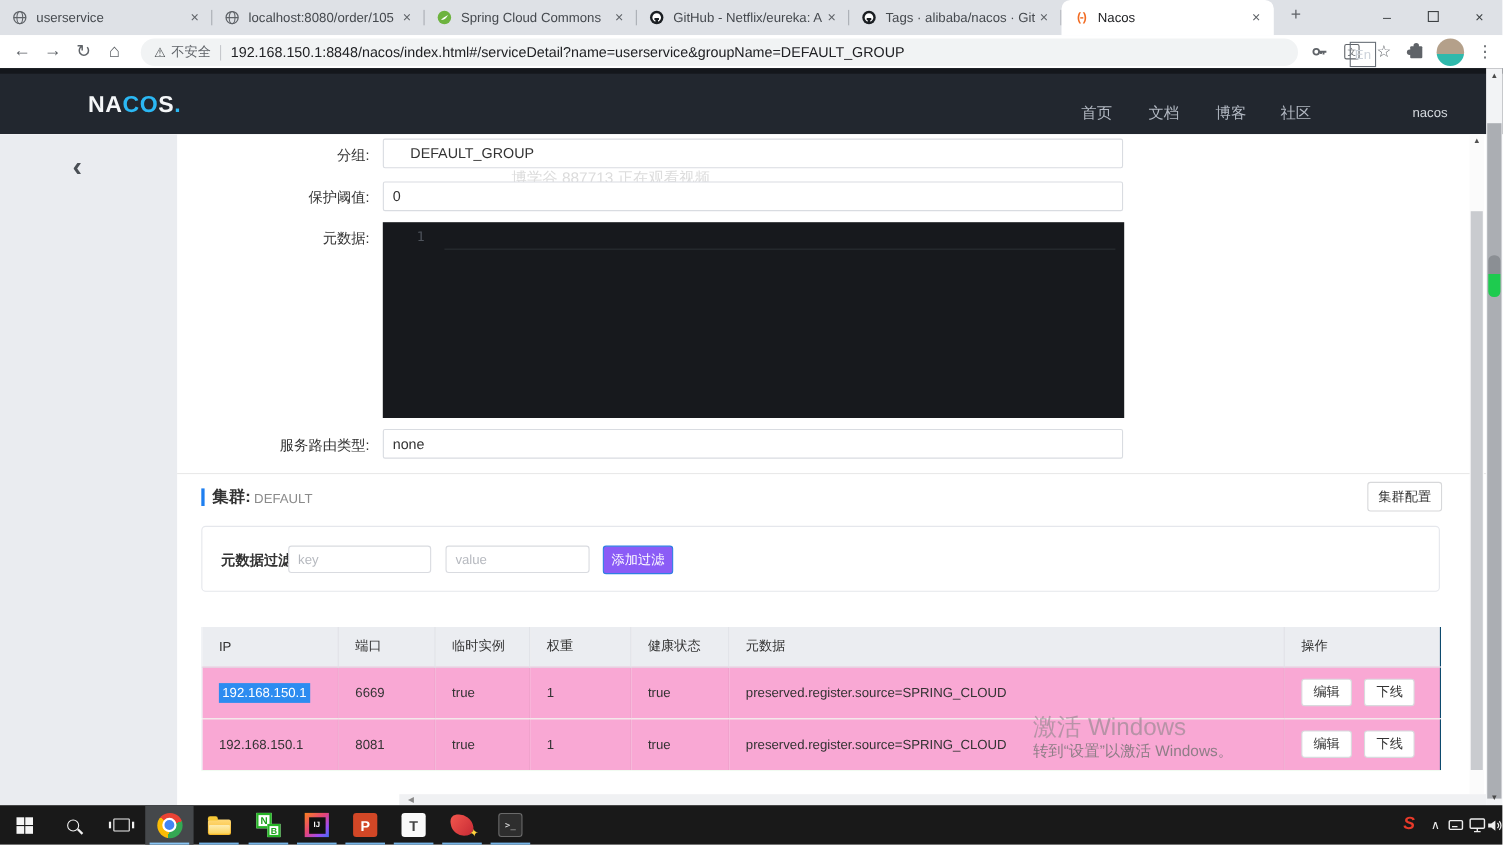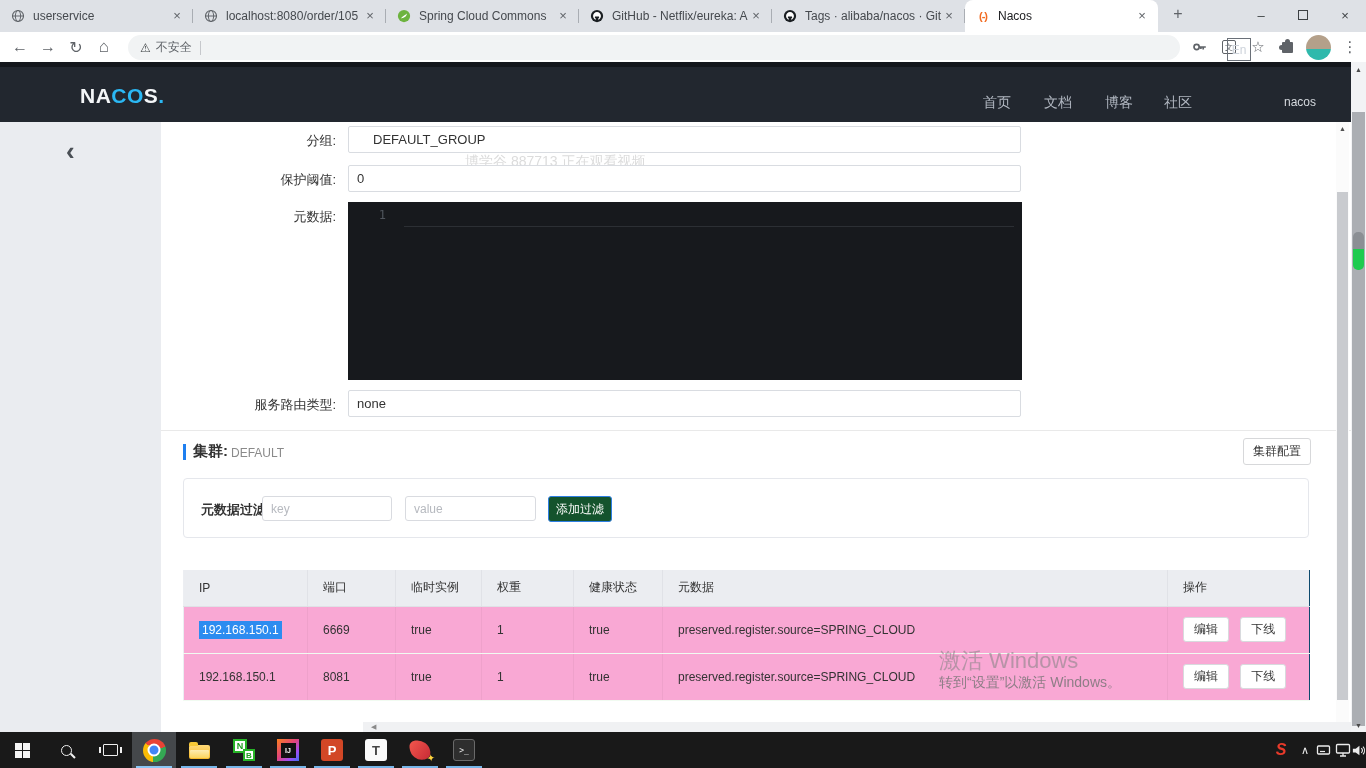--- a/index.html
+++ b/index.html
@@ -69,21 +69,21 @@
   .cluster-title { position:absolute; left:32px; top:320px; font-size:15px; font-weight:bold; color:#333; }
   .cluster-name { position:absolute; left:70px; top:324px; font-size:12px; color:#8a8a8a; }
   .cluster-config { position:absolute; left:1082px; top:316px; width:68px; height:27px; background:#fff; border:1px solid #d7d8da; border-radius:3px; font-size:12px; color:#333; font-family:inherit; }
 
   .filter-card { position:absolute; left:22px; top:356px; width:1126px; height:60px; border:1px solid #e5e7ec; border-radius:4px; background:#fff; }
   .filter-label { position:absolute; left:17px; top:22px; font-size:13px; font-weight:bold; color:#333; }
   .filter-input { position:absolute; top:17px; height:25px; border:1px solid #d9dbe0; border-radius:3px; padding:0 8px; font-size:12px; color:#333; font-family:inherit; }
   .filter-input::placeholder { color:#b6b9bf; }
   .fi-key { left:78px; width:130px; }
   .fi-value { left:221px; width:131px; }
-  .filter-add { position:absolute; left:364px; top:17px; width:64px; height:26px; background:#14532d; border:1px solid #2f7fe3; border-radius:3px; color:#fff; font-size:12px; font-family:inherit; }
+  .filter-add { position:absolute; left:364px; top:17px; width:64px; height:26px; background:#8b5cf6; border:1px solid #2f7fe3; border-radius:3px; color:#fff; font-size:12px; font-family:inherit; }
 
   .inst-table { position:absolute; left:22px; top:448px; width:1126px; border-collapse:collapse; table-layout:fixed; border-left:1px solid #eceef2; border-right:1px solid #0c4a6e; }
   .inst-table th { height:36px; background:#ebedf1; font-size:12px; font-weight:normal; color:#333; text-align:left; padding-left:15px; border-right:1px solid #e0e2e7; border-bottom:1px solid #dfe1e5; }
   .inst-table th:last-child { border-right:none; }
   .inst-table td { height:47px; background:#f9a8d4; font-size:12px; color:#333; padding-left:15px; border-right:1px solid rgba(0,0,0,0.04); border-bottom:1px solid #f1fbf1; }
   .inst-table td:last-child { border-right:none; }
   .td-meta { color:#666; }
   .sel-ip { background:#2d8cf0; color:#fff; padding:2px 3px; }
   .row-btn { width:46px; height:25px; background:#fff; border:1px solid #d8dadd; border-radius:3px; font-size:12px; color:#333; font-family:inherit; margin-right:8px; }
 
@@ -208,20 +208,21 @@
 
   <div class="toolbar">
     <span class="nav-btn" style="margin-left:6px">←</span>
     <span class="nav-btn">→</span>
     <span class="nav-btn">↻</span>
     <span class="nav-btn home">⌂</span>
     <div class="addressbar">
       <span class="warn-icon">⚠</span>
       <span class="sec-label">不安全</span>
       <span class="addr-sep"></span>
+      <span class="url-text">192.168.150.1:8848/nacos/index.html#/serviceDetail?name=userservice&amp;groupName=DEFAULT_GROUP</span>
     </div>
     <div class="tb-right">
       <span class="tb-ricon">
         <svg width="16" height="16" viewBox="0 0 16 16">
             <circle cx="4.6" cy="8" r="2.6" fill="none" stroke="#5f6368" stroke-width="1.7"></circle>
             <path d="M7.2 8h6.6M11.2 8v2.6M8.9 8v2" stroke="#5f6368" stroke-width="1.7" fill="none"></path>
           </svg>
       </span>
       <span class="tb-ricon">
           <span class="translate-box">文</span>

